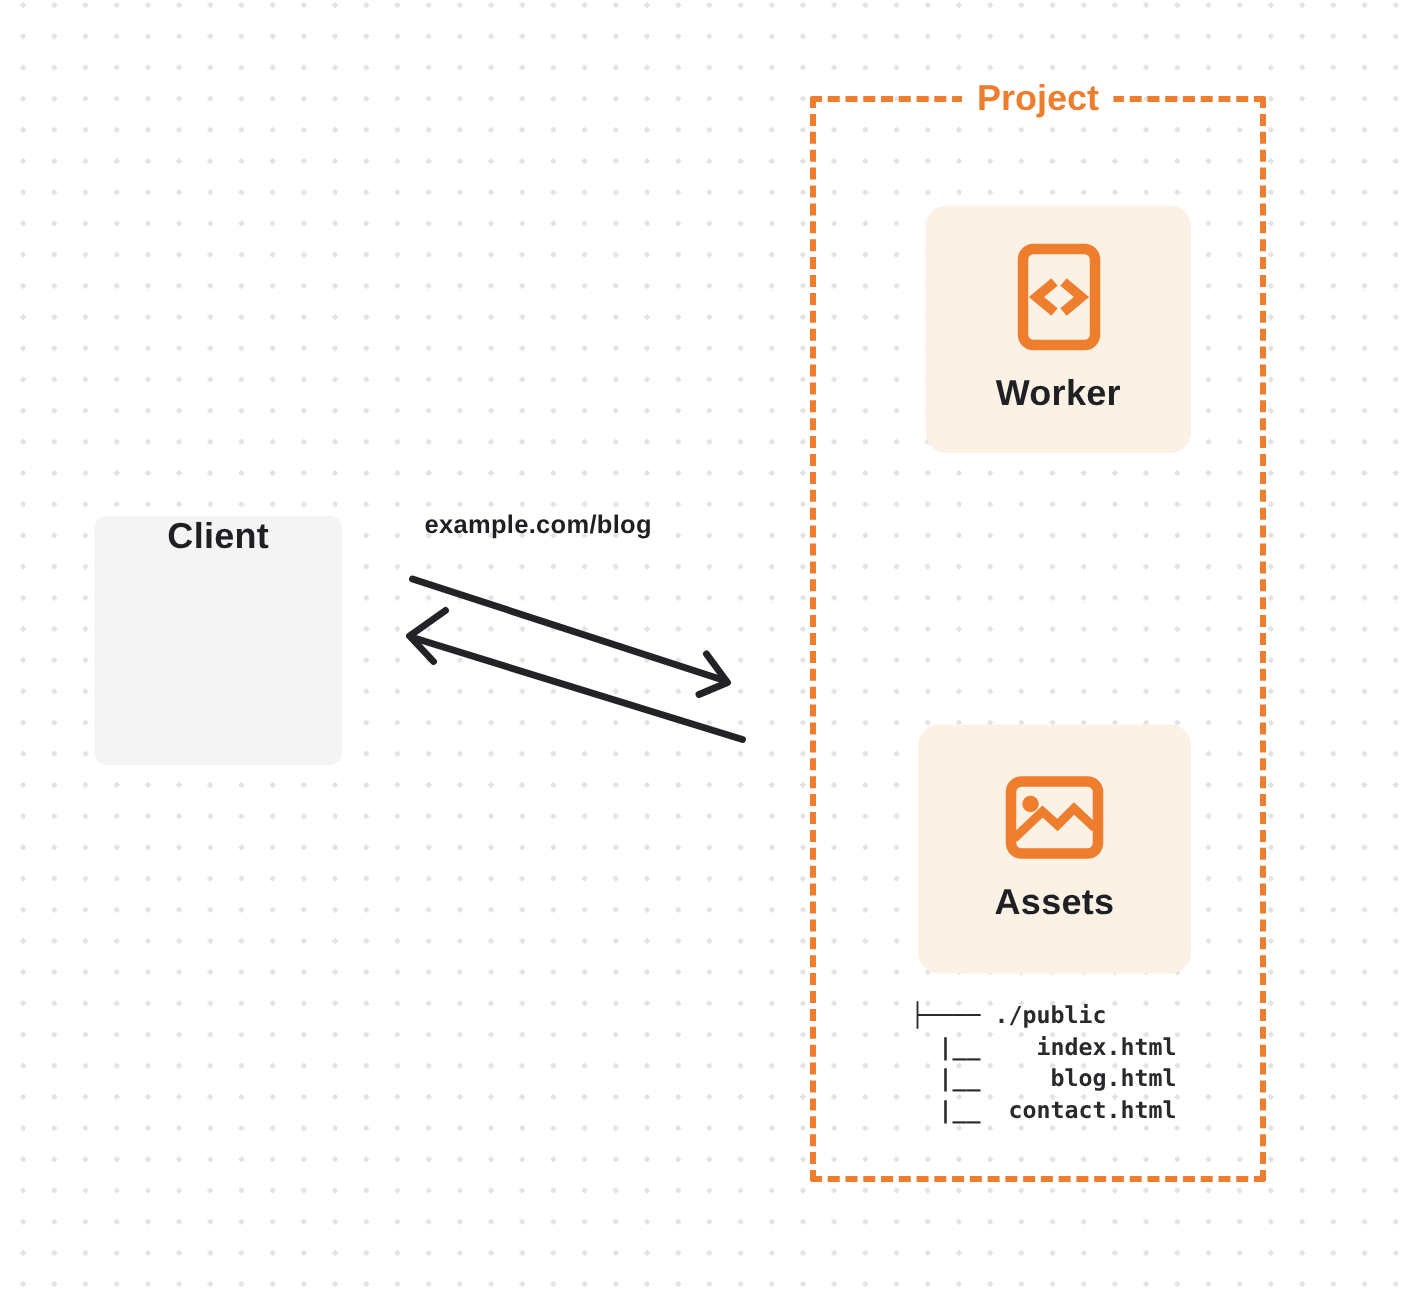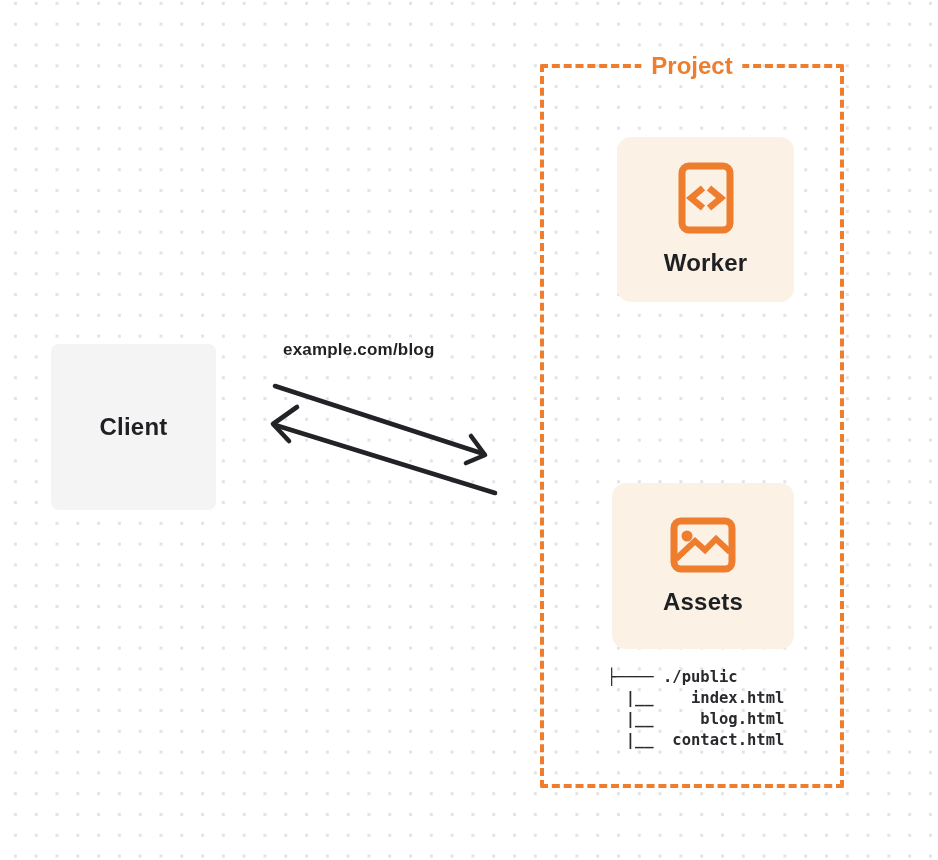--- a/index.html
+++ b/index.html
@@ -10,23 +10,23 @@
     overflow:hidden;
   }
   .stage{
     position:relative;width:938px;height:860px;
     background-color:#ffffff;
     background-image:radial-gradient(circle, #e3e3e6 1.6px, transparent 1.9px);
     background-size:20.8px 20.8px;
     background-position:5px -7px;
   }
   .client-box{
-    position:absolute;left:51px;top:344px;width:165px;height:166px;
+    position:absolute;left:63px;top:344px;width:165px;height:166px;
     background:#f4f4f5;border-radius:8px;
-    display:flex;align-items:center;justify-content:center;
+    display:flex;align-items:flex-start;justify-content:center;
   }
   .node-label{
     font-size:24px;font-weight:700;color:#1f2023;letter-spacing:0.2px;
   }
   .request-label{
     position:absolute;left:283px;top:340px;
     font-size:17px;font-weight:700;color:#1f2023;letter-spacing:0.2px;
   }
   .arrows{
     position:absolute;left:0;top:0;width:938px;height:860px;

